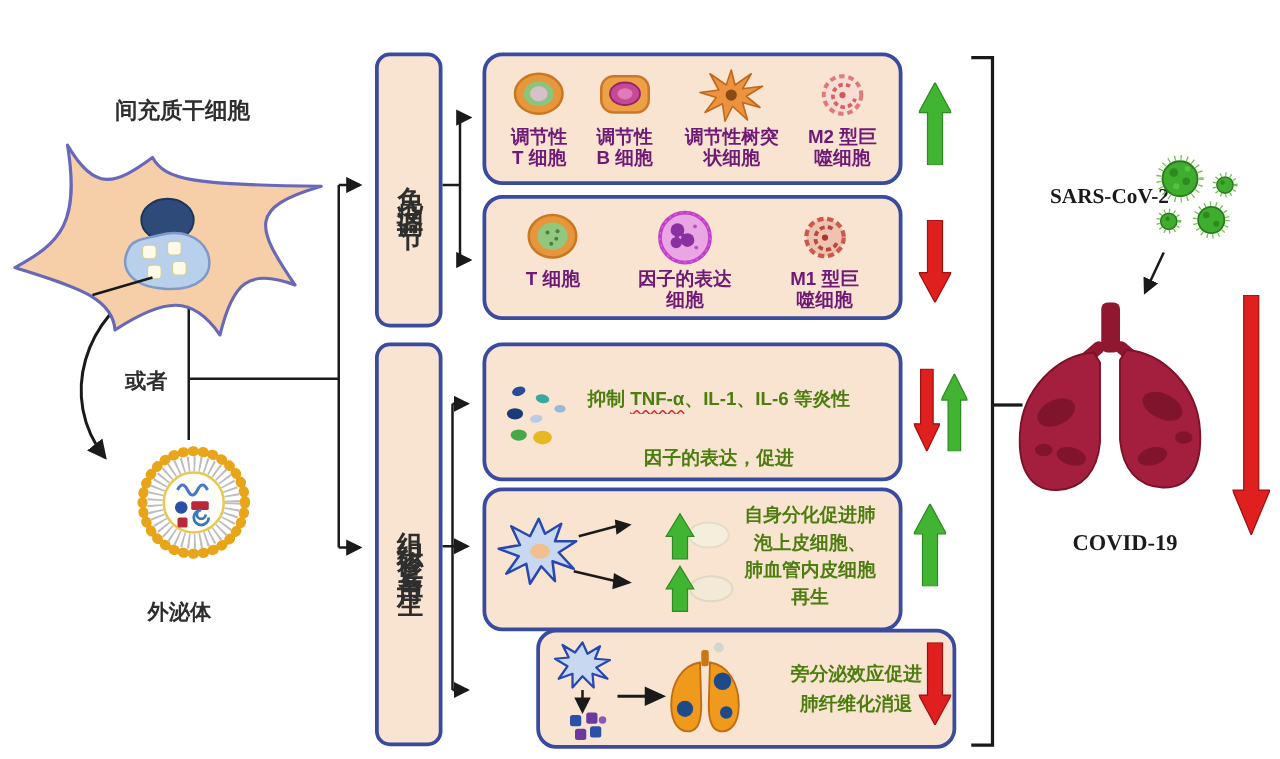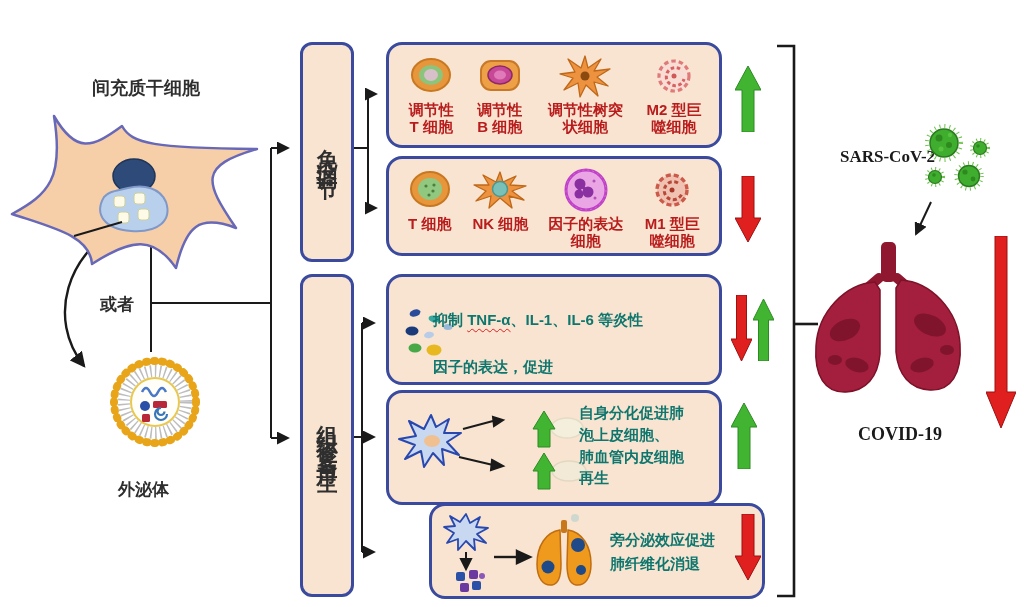--- a/index.html
+++ b/index.html
@@ -9,24 +9,24 @@
   
   .cbox{position:absolute;background:var(--box-fill,#f8e4d1);
         border:3px solid var(--box-border,#3a4a9e);border-radius:16px;box-sizing:border-box;}
   .vbox{position:absolute;background:var(--box-fill,#f8e4d1);
         border:3px solid var(--box-border,#3a4a9e);border-radius:12px;box-sizing:border-box;
         display:flex;align-items:center;justify-content:center;}
   .vtext{writing-mode:vertical-rl;text-orientation:upright;font-weight:700;
          font-size:21px;color:#2e2e2e;letter-spacing:10px;}
   .cell-col{display:flex;flex-direction:column;align-items:center;}
   .icon-slot{height:50px;display:flex;align-items:center;justify-content:center;}
-  .cell-label{font-weight:700;font-size:15px;line-height:1.15;color:#b91c1c;
+  .cell-label{font-weight:700;font-size:15px;line-height:1.15;color:#701a75;
               text-align:center;white-space:pre-line;}
-  .box-text{font-weight:700;font-size:15px;line-height:1.5;color:#0f766e;
-            white-space:pre-line;}
+  .box-text{font-weight:700;font-size:15px;line-height:1.5;color:#4d7c0f;
+            text-align:center;white-space:pre-line;}
   .squiggle{text-decoration:underline;text-decoration-style:wavy;
             text-decoration-color:var(--red-arrow,#e01f1f);text-decoration-thickness:1px;
             text-underline-offset:3px;}
   .serif-label{font-family:"Liberation Serif","DejaVu Serif",serif;font-weight:700;color:#1a1a1a;}
   .plain-label{font-weight:700;color:#2e2e2e;}
   .up-poly{fill:var(--green-arrow,#41b532);stroke:#2c8a22;stroke-width:1;}
   .down-poly{fill:var(--red-arrow,#e01f1f);stroke:#9d1111;stroke-width:1;}
   svg{display:block;}
 </style>
 </head>
@@ -163,29 +163,20 @@
         <svg width="46" height="44" viewBox="0 0 46 44">
           <ellipse cx="23" cy="21" rx="19" ry="17" fill="#e8963c" stroke="#c87820" stroke-width="2"></ellipse>
           <ellipse cx="23" cy="21" rx="12" ry="11" fill="#90c880"></ellipse>
           <circle cx="19" cy="18" r="1.6" fill="#4e7e3e"></circle>
             <circle cx="26" cy="23" r="1.6" fill="#4e7e3e"></circle>
           <circle cx="22" cy="27" r="1.6" fill="#4e7e3e"></circle>
             <circle cx="27" cy="17" r="1.6" fill="#4e7e3e"></circle>
         </svg>
       </div>
       <div class="cell-label">T 细胞</div>
-    </div>
-    <div class="cell-col" style="width:76px;">
-      <div class="icon-slot">
-        <svg width="56" height="44" viewBox="0 0 56 44">
-          <path d="M28 4 L31 14 L44 8 L38 17 L54 18 L40 23 L52 32 L37 28 L40 40 L28 30 L17 40 L19 28 L4 33 L14 23 L2 17 L17 17 L11 7 L24 14 Z" fill="#ed9340" stroke="#c06818" stroke-width="1.3" stroke-linejoin="round"></path>
-          <circle cx="28" cy="21" r="7.5" fill="#78c0b8" stroke="#4a9890" stroke-width="1.5"></circle>
-        </svg>
-      </div>
-      <div class="cell-label">NK 细胞</div>
     </div>
     <div class="cell-col" style="width:96px;">
       <div class="icon-slot">
         <svg width="50" height="50" viewBox="0 0 50 50">
           <circle cx="25" cy="25" r="20" fill="#eaa6e4" stroke="#c040c8" stroke-width="3"></circle>
           <circle cx="25" cy="25" r="20" fill="none" stroke="#d86ad8" stroke-width="1" stroke-dasharray="2 3"></circle>
           <circle cx="19" cy="19" r="5.5" fill="#8a30a0"></circle>
           <circle cx="27" cy="27" r="5.5" fill="#8a30a0"></circle>
           <circle cx="18" cy="29" r="4.5" fill="#8a30a0"></circle>
           <path d="M19 19 L27 27 M19 19 L18 29" stroke="#8a30a0" stroke-width="3"></path>

